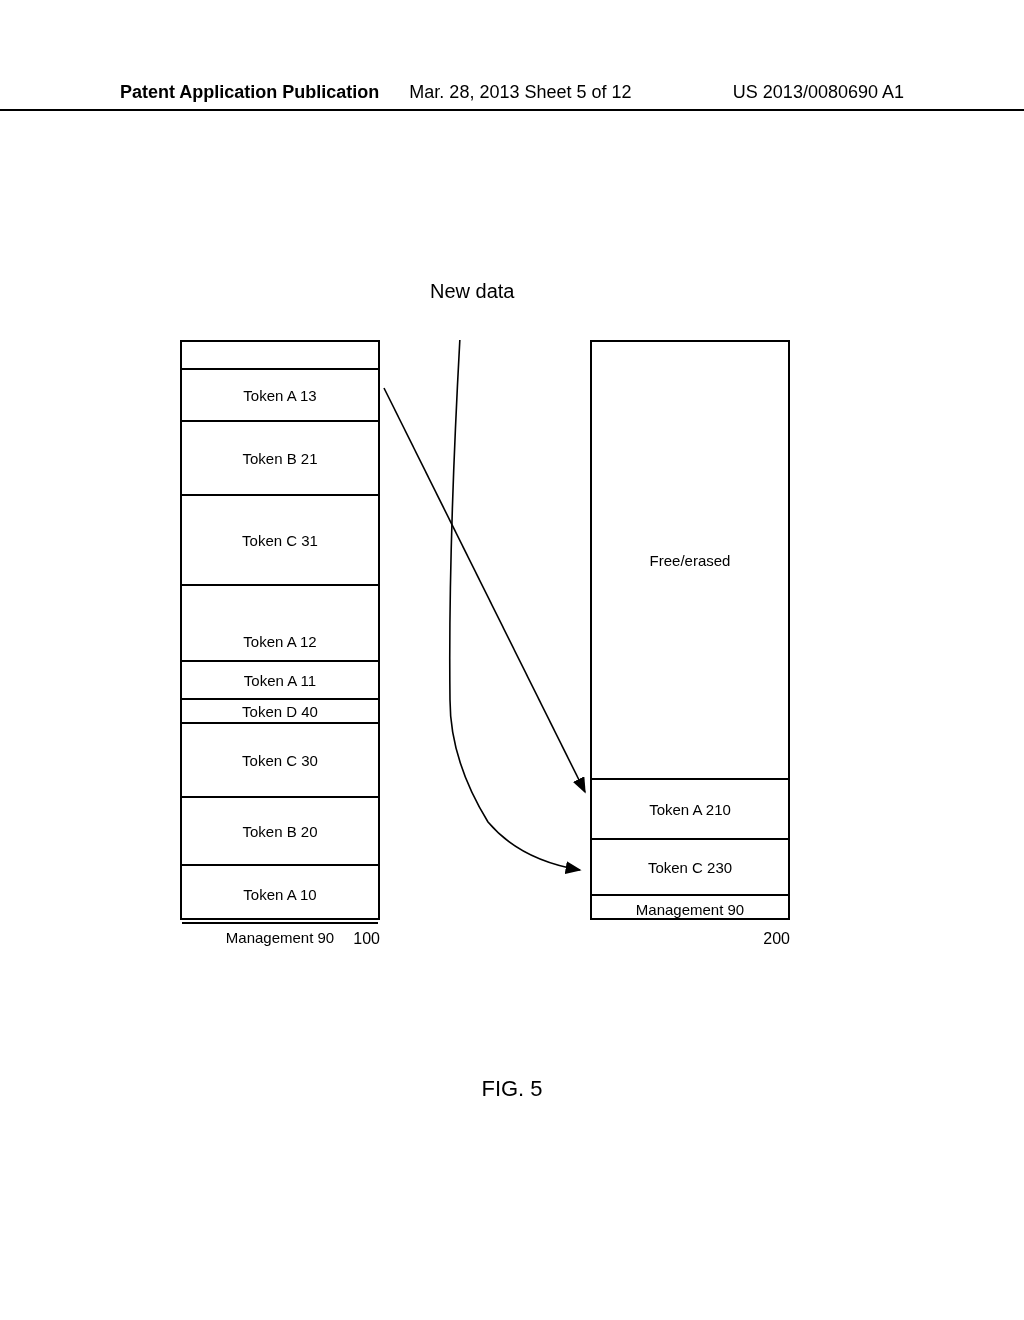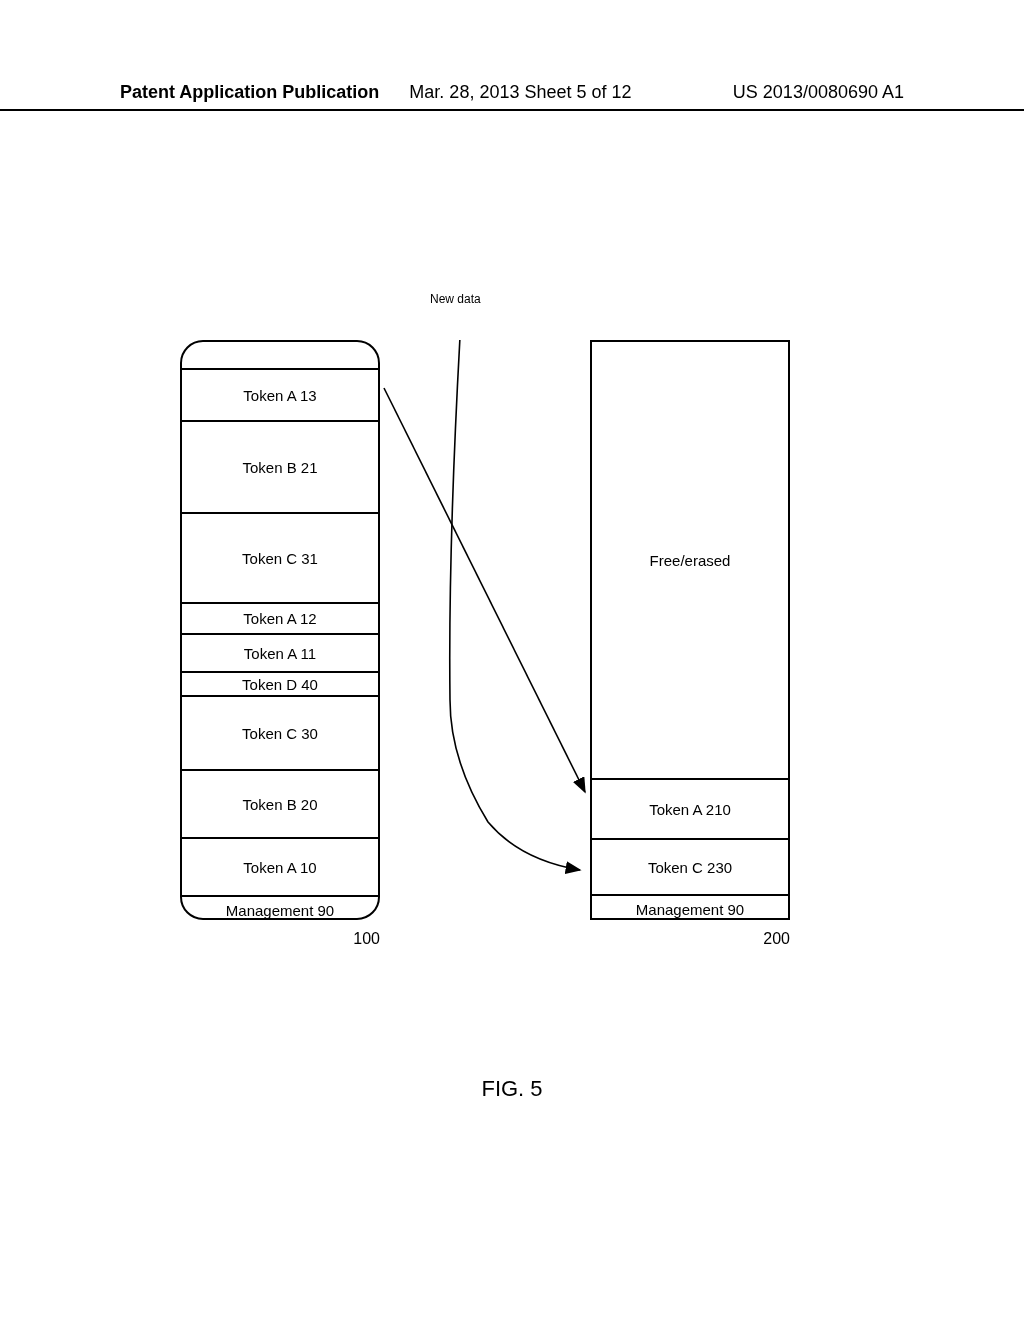--- a/index.html
+++ b/index.html
@@ -40,21 +40,20 @@
       width: 680px;
       height: 720px;
     }
     .block {
       position: absolute;
       border: 2px solid #000;
       width: 200px;
     }
     .block.left {
       left: 0;
-      border-radius: 23px;
     }
     .block.right {
       left: 410px;
     }
     .cell {
       border-bottom: 2px solid #000;
       display: flex;
       align-items: center;
       justify-content: center;
       font-size: 15px;
@@ -64,22 +63,21 @@
       border-bottom: none;
     }
     .block-caption {
       position: absolute;
       font-size: 16px;
       text-align: right;
       width: 200px;
     }
     .annotation {
       position: absolute;
-      font-size: 12px;
-      margin-top: 12px;
+      font-size: 20px;
     }
     .figcap {
       position: absolute;
       font-size: 22px;
       font-weight: 500;
       width: 100%;
       text-align: center;
       margin-top: 36px;
     }
     svg.arrows {
@@ -98,23 +96,23 @@
   <span class="header-right">US 2013/0080690 A1</span>
 </div>
 
 <div class="diagram">
 
   <div class="annotation" style="left:250px; top:-60px;">New data</div>
 
   <div class="block left" style="top: 0px; height: 580px;" id="left-block">
       <div class="cell" style="height: 28px;"></div>
       <div class="cell" style="height: 52px;">Token A 13</div>
-      <div class="cell" style="height: 92px;">Token B 21</div>
+      <div class="cell" style="height: 74px;">Token B 21</div>
       <div class="cell" style="height: 90px;">Token C 31</div>
-      <div class="cell" style="height: 31px;">Token A 12</div>
+      <div class="cell" style="height: 40px; margin-top: 36px;">Token A 12</div>
       <div class="cell" style="height: 38px;">Token A 11</div>
       <div class="cell" style="height: 24px;">Token D 40</div>
       <div class="cell" style="height: 74px;">Token C 30</div>
       <div class="cell" style="height: 68px;">Token B 20</div>
       <div class="cell" style="height: 58px;">Token A 10</div>
       <div class="cell" style="height: 26px;">Management 90</div>
     </div>
   <div class="block-caption" style="left:0; top:590px;">100</div>
 
   <div class="block right" style="top: 0px; height: 580px;" id="right-block">

